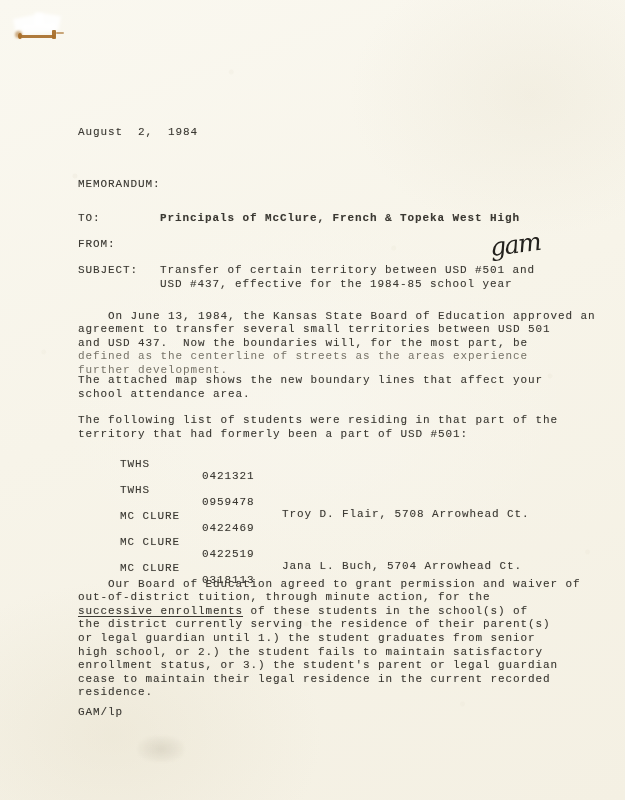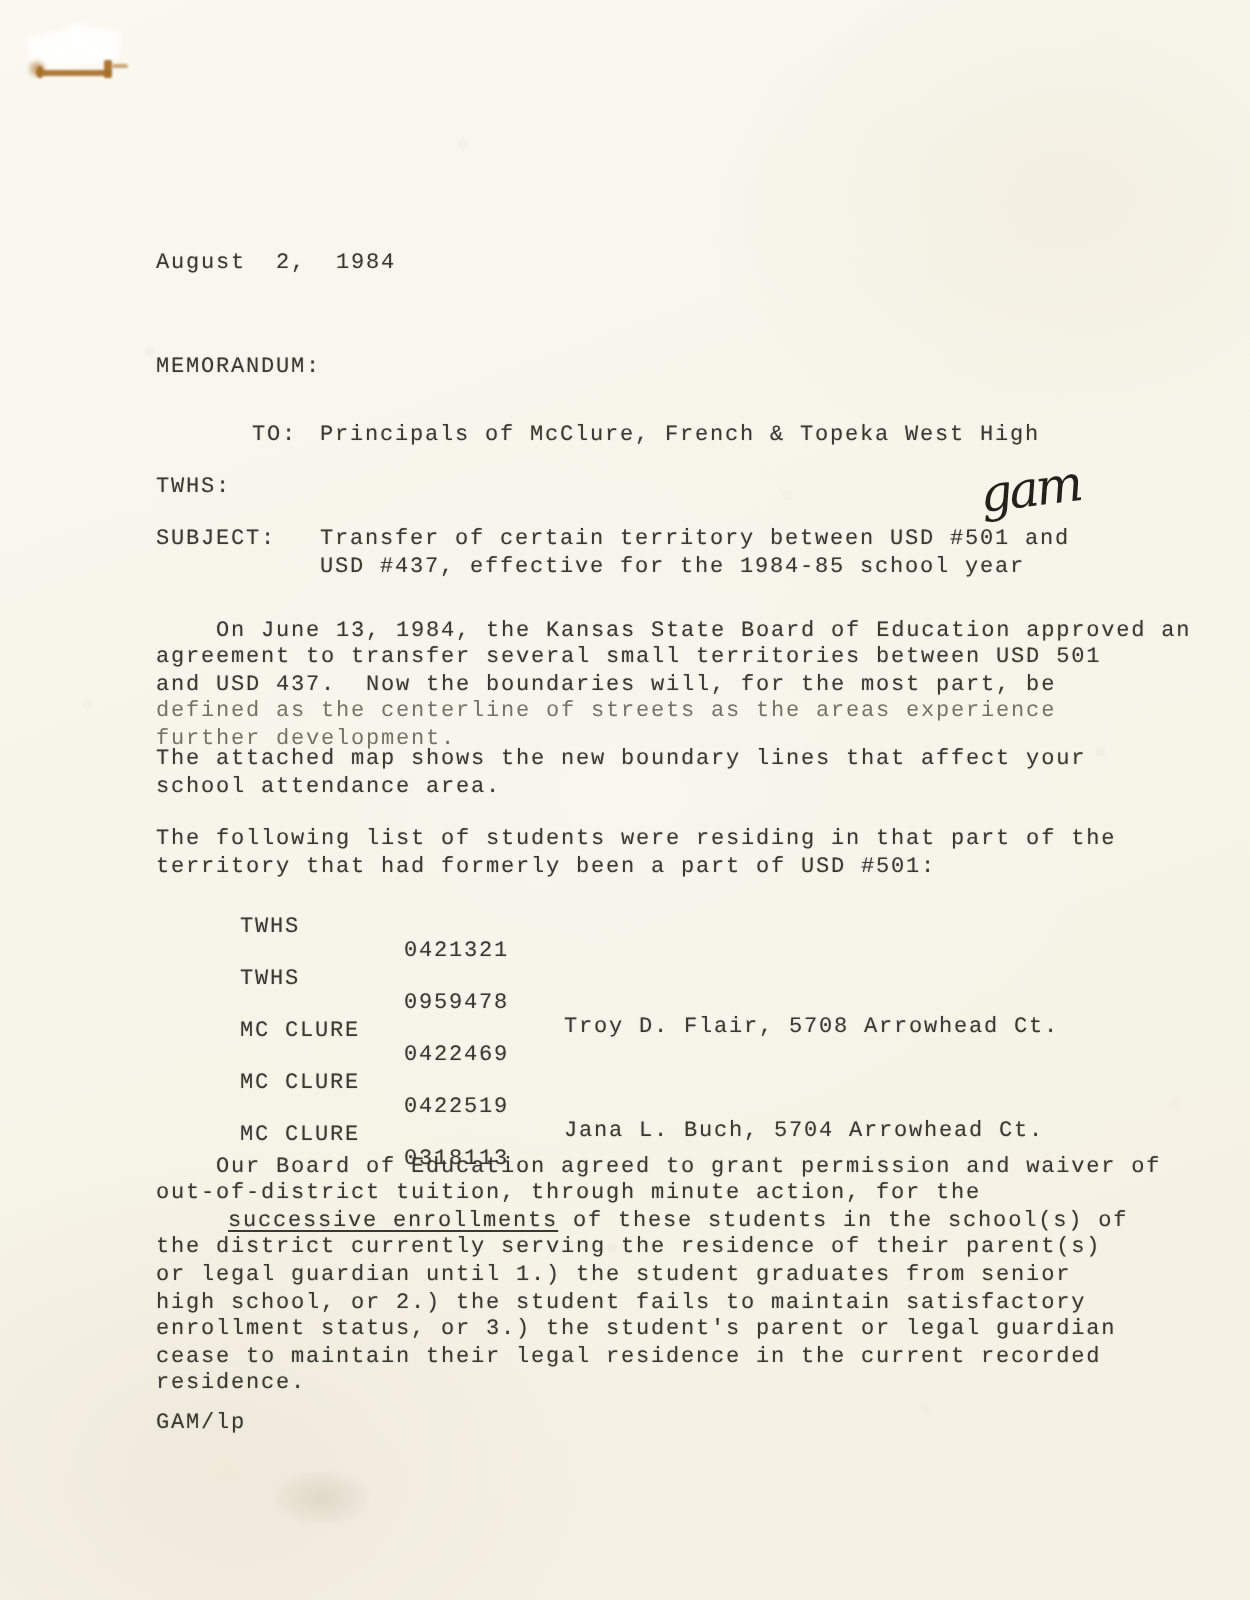--- a/index.html
+++ b/index.html
@@ -89,22 +89,22 @@
     text-shadow: 0 0 0.7px rgba(58,56,50,0.30);
   }
   
   .faint { color: #6b675c; text-shadow: none; opacity: 0.92; }
 
   #date        { left: 78px;  top: 126px; }
   #memo-label  { left: 78px;  top: 178px; }
 
   .field-label { left: 78px; }
   .field-value { left: 160px; }
-  #to-label    { top: 212px; margin-left: 48px; }
-  #to-value    { top: 212px; }
+  #to-label    { top: 212px; }
+  #to-value    { top: 212px; font-weight: bold; }
   #from-label  { top: 238px; }
   #from-value  { top: 238px; }
   #subj-label  { top: 264px; }
   #subj-value  { top: 264px; }
 
   #para-1 { left: 78px; top: 296px; }
   #para-2 { left: 78px; top: 374px; }
   #para-3 { left: 78px; top: 414px; }
   #para-4 { left: 78px; top: 564px; }
   #closing { left: 78px; top: 706px; }
@@ -122,21 +122,21 @@
     color: #3a3832;
     font-size: 11px;
     letter-spacing: 0.9px;
     white-space: pre;
     text-shadow: 0 0 0.7px rgba(58,56,50,0.30);
   }
   .col-school { position: absolute; left: 0px; }
   .col-id     { position: absolute; left: 82px; }
   .col-name   { position: absolute; left: 162px; }
 
-  .underlined { text-decoration: underline; text-underline-offset: 2px; margin-left: 36px; }
+  .underlined { text-decoration: underline; text-underline-offset: 2px; }
 
   
   #signature {
     position: absolute;
     left: 490px;
     top: 230px;
     font-family: "DejaVu Serif", serif;
     font-style: italic;
     font-size: 25px;
     color: #23211d;
@@ -165,21 +165,21 @@
 
   <div id="smudge"></div>
 
   <div class="typed" id="date">August  2,  1984</div>
 
   <div class="typed" id="memo-label">MEMORANDUM:</div>
 
   <div class="typed field-label" id="to-label">TO:</div>
   <div class="typed field-value" id="to-value">Principals of McClure, French &amp; Topeka West High</div>
 
-  <div class="typed field-label" id="from-label">TWHS:</div>
+  <div class="typed field-label" id="from-label">FROM:</div>
 
   <div id="signature">gam</div>
 
   <div class="typed field-label" id="subj-label">SUBJECT:</div>
   <div class="typed field-value" id="subj-value">Transfer of certain territory between USD #501 and
 USD #437, effective for the 1984-85 school year</div>
 
   <div class="typed" id="para-1">
     <span>On June 13, 1984, the Kansas State Board of Education approved an
 agreement to transfer several small territories between USD 501

